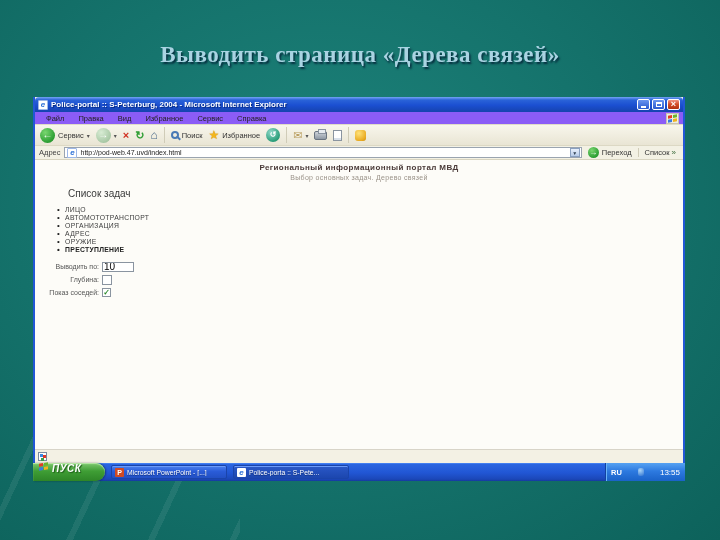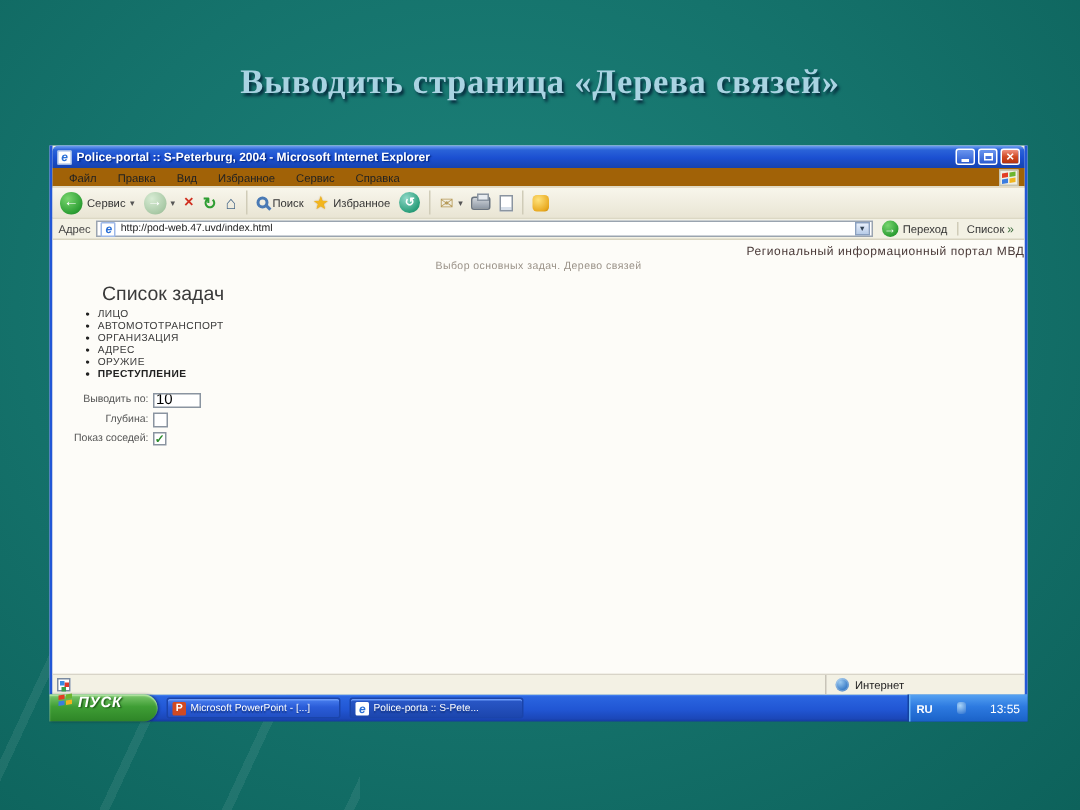--- a/index.html
+++ b/index.html
@@ -51,21 +51,21 @@
   .winbtn { width:13px; height:11px; border-radius:2px; border:1px solid #fff;
     display:flex; align-items:center; justify-content:center;
     background:linear-gradient(180deg,#6a95ef,#2a5ad0); }
   .winbtn.close { background:linear-gradient(180deg,#ef9180,#d24a24 50%,#b03010); }
   .glyph-min { width:5px; height:2px; background:#fff; margin-top:5px; }
   .glyph-max { width:6px; height:5px; border:1px solid #fff; border-top-width:2px; }
   .glyph-x { color:#fff; font-size:9px; line-height:9px; font-weight:bold; }
 
   
   .menubar { height:13px; flex:0 0 13px; display:flex; align-items:center;
-    background:#a16207; border-bottom:1px solid #e0dcc8; padding:0 4px;text-align:right; }
+    background:#8b5cf6; border-bottom:1px solid #e0dcc8; padding:0 4px;text-align:right; }
   .menubar .mi { font-size:7.5px; color:#222; padding:0 7px; }
   .menubar .spacer { flex:1; }
   .menu-flag-box { width:13px; height:11px; border:1px solid #c8c4b0;
     background:#efeee4; display:flex; align-items:center; justify-content:center; }
 
   .flag { display:grid; grid-template-columns:4px 4px; grid-template-rows:3px 3px;
     gap:1px; transform:skewY(-8deg); }
   .flag i { display:block; }
   .flag .r{background:#e23c24;} .flag .g{background:#6cb52e;}
   .flag .b{background:#3a7ce0;} .flag .y{background:#f0b41e;}
@@ -112,25 +112,25 @@
   .go-btn { display:flex; align-items:center; gap:3px; font-size:7.5px; color:#333; padding:0 2px; }
   .go-circ { width:11px; height:11px; border-radius:50%; color:#fff; font-size:8px; line-height:11px;
     text-align:center; font-weight:bold;
     background:radial-gradient(circle at 35% 30%,#79d66f,#2c9e33 70%,#187a22); }
   .links-btn { display:flex; align-items:center; gap:2px; font-size:7.5px; color:#333;
     border-left:1px solid #d0ccb8; padding:0 3px 0 6px; }
   .chev { font-size:8px; color:#3a6a3a; }
 
   
   .content { flex:1; background:#fdfcf8; position:relative; overflow:hidden; }
-  .pg-heading { position:absolute; top:3px; left:0; width:100%; text-align:right;
-    font-size:8px; font-weight:normal; color:#4a3a38; letter-spacing:.4px; }
+  .pg-heading { position:absolute; top:3px; left:0; width:100%; text-align:center;
+    font-size:8px; font-weight:bold; color:#4a3a38; letter-spacing:.4px; }
   .pg-subheading { position:absolute; top:14px; left:0; width:100%; text-align:center;
     font-size:7px; color:#9a9288; letter-spacing:.3px; }
-  .list-title { position:absolute; top:28px; left:33px; font-size:13px; color:#3a3a3a; }
+  .list-title { position:absolute; top:28px; left:33px; font-size:10px; color:#3a3a3a; }
   .task-list { position:absolute; top:45px; left:22px; list-style:none; }
   .task-list li { display:flex; align-items:center; gap:5px; height:8px;
     font-size:6.8px; letter-spacing:.3px; color:#3b3b3b; }
   .task-list li::before { content:"•"; font-size:8px; color:#222; }
   .task-list li:last-child { font-weight:bold; color:#222; }
   .pg-form { position:absolute; top:100px; left:4px; }
   .frow { display:flex; align-items:center; height:13px; }
   .frow .flabel { width:60px; text-align:right; font-size:7px; color:#555; margin-right:3px; }
   .inp { height:10px; border:1px solid #8a94a0; background:#fff; font-size:10px;
     font-family:"Liberation Sans",sans-serif; padding:0 1px; }
@@ -308,24 +308,20 @@
         <div class="frow">
           <span class="flabel">Показ соседей:</span>
           <span class="chk">✓</span>
         </div>
       </div>
     </div>
 
     <div class="statusbar">
       <span class="doc-ico"></span>
       <span class="sspacer"></span>
-      <span class="status-right">
-        <span class="globe"></span>
-        <span class="status-zone">Интернет</span>
-      </span>
     </div>
   </div>
 
   <div class="xp-taskbar">
     <span class="start-btn">
       <span class="flag">
           <i class="r"></i>
           <i class="g"></i>
           <i class="b"></i>
           <i class="y"></i>

